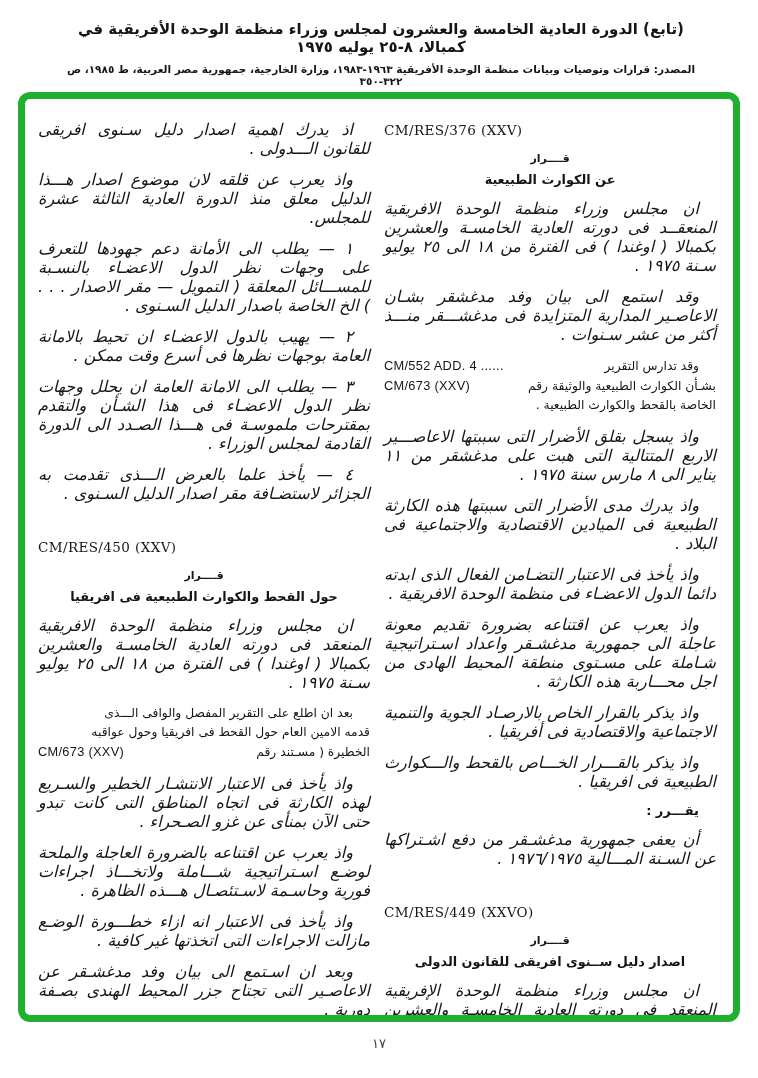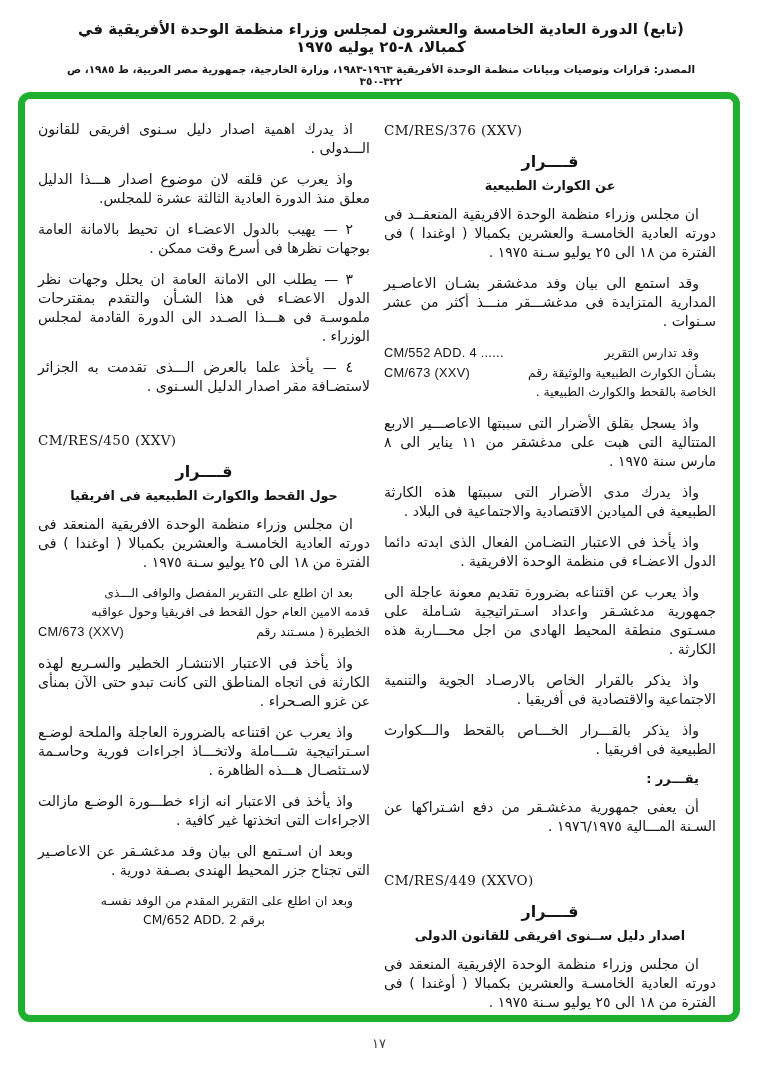--- a/index.html
+++ b/index.html
@@ -26,27 +26,28 @@
     border: 7px solid #1fb02f;
     border-radius: 12px;
     padding: 21px 17px 8px 13px;
     display: flex; direction: rtl;
     gap: 14px;
     overflow: hidden;
   }
   .col { flex: 1 1 0; direction: rtl; min-width: 0; }
 
   .para {
-    font-size: 14px; line-height: 19px;
+    font-size: 16px; line-height: 19px;
     text-align: justify;
     text-indent: 17px;
     margin: 0 0 12px 0;
+    font-style: italic;
   }
   .heading {
-    text-align: center; font-weight: 700; font-size: 16px;
+    text-align: center; font-weight: 700; font-size: 11px;
     margin: 14px 0 7px 0;
   }
   .subheading {
     text-align: center; font-weight: 700; font-size: 12.8px;
     margin: 0 0 12px 0;
   }
   .decree {
     font-weight: 700; font-size: 13px; text-indent: 17px;
     margin: 2px 0 12px 0;
   }
@@ -114,20 +115,21 @@
         <div class="decree">يقـــرر :</div>
         <p class="para">أن يعفى جمهورية مدغشـقر من دفع اشـتراكها عن السـنة المـــالية ١٩٧٦/١٩٧٥ .</p>
         <div class="ref spaced">CM/RES/449 (XXVO)</div>
         <div class="heading">قــــرار</div>
         <div class="subheading">اصدار دليل ســنوى افريقى للقانون الدولى</div>
         <p class="para">ان مجلس وزراء منظمة الوحدة الإفريقية المنعقد فى دورته العادية الخامسـة والعشرين بكمبالا ( أوغندا ) فى الفترة من ١٨ الى ٢٥ يوليو سـنة ١٩٧٥ .</p>
       </div>
     <div class="col" id="col-left">
         <p class="para">اذ يدرك اهمية اصدار دليل سـنوى افريقى للقانون الـــدولى .</p>
         <p class="para">واذ يعرب عن قلقه لان موضوع اصدار هـــذا الدليل معلق منذ الدورة العادية الثالثة عشرة للمجلس.</p>
+        <p class="para">١ — يطلب الى الأمانة دعم جهودها للتعرف على وجهات نظر الدول الاعضـاء بالنسـبة للمســـائل المعلقة ( التمويل — مقر الاصدار . . . ) الخ الخاصة باصدار الدليل السـنوى .</p>
         <p class="para">٢ — يهيب بالدول الاعضـاء ان تحيط بالامانة العامة بوجهات نظرها فى أسرع وقت ممكن .</p>
         <p class="para">٣ — يطلب الى الامانة العامة ان يحلل وجهات نظر الدول الاعضـاء فى هذا الشـأن والتقدم بمقترحات ملموسـة فى هـــذا الصـدد الى الدورة القادمة لمجلس الوزراء .</p>
         <p class="para">٤ — يأخذ علما بالعرض الـــذى تقدمت به الجزائر لاستضـافة مقر اصدار الدليل السـنوى .</p>
         <div class="ref spaced">CM/RES/450 (XXV)</div>
         <div class="heading">قــــرار</div>
         <div class="subheading">حول القحط والكوارث الطبيعية فى افريقيا</div>
         <p class="para">ان مجلس وزراء منظمة الوحدة الافريقية المنعقد فى دورته العادية الخامسـة والعشرين بكمبالا ( اوغندا ) فى الفترة من ١٨ الى ٢٥ يوليو سـنة ١٩٧٥ .</p>
         <div class="lines">
           <div class="line indent">بعد ان اطلع على التقرير المفصل والوافى الـــذى</div>
           <div class="line">قدمه الامين العام حول القحط فى افريقيا وحول عواقبه</div>

